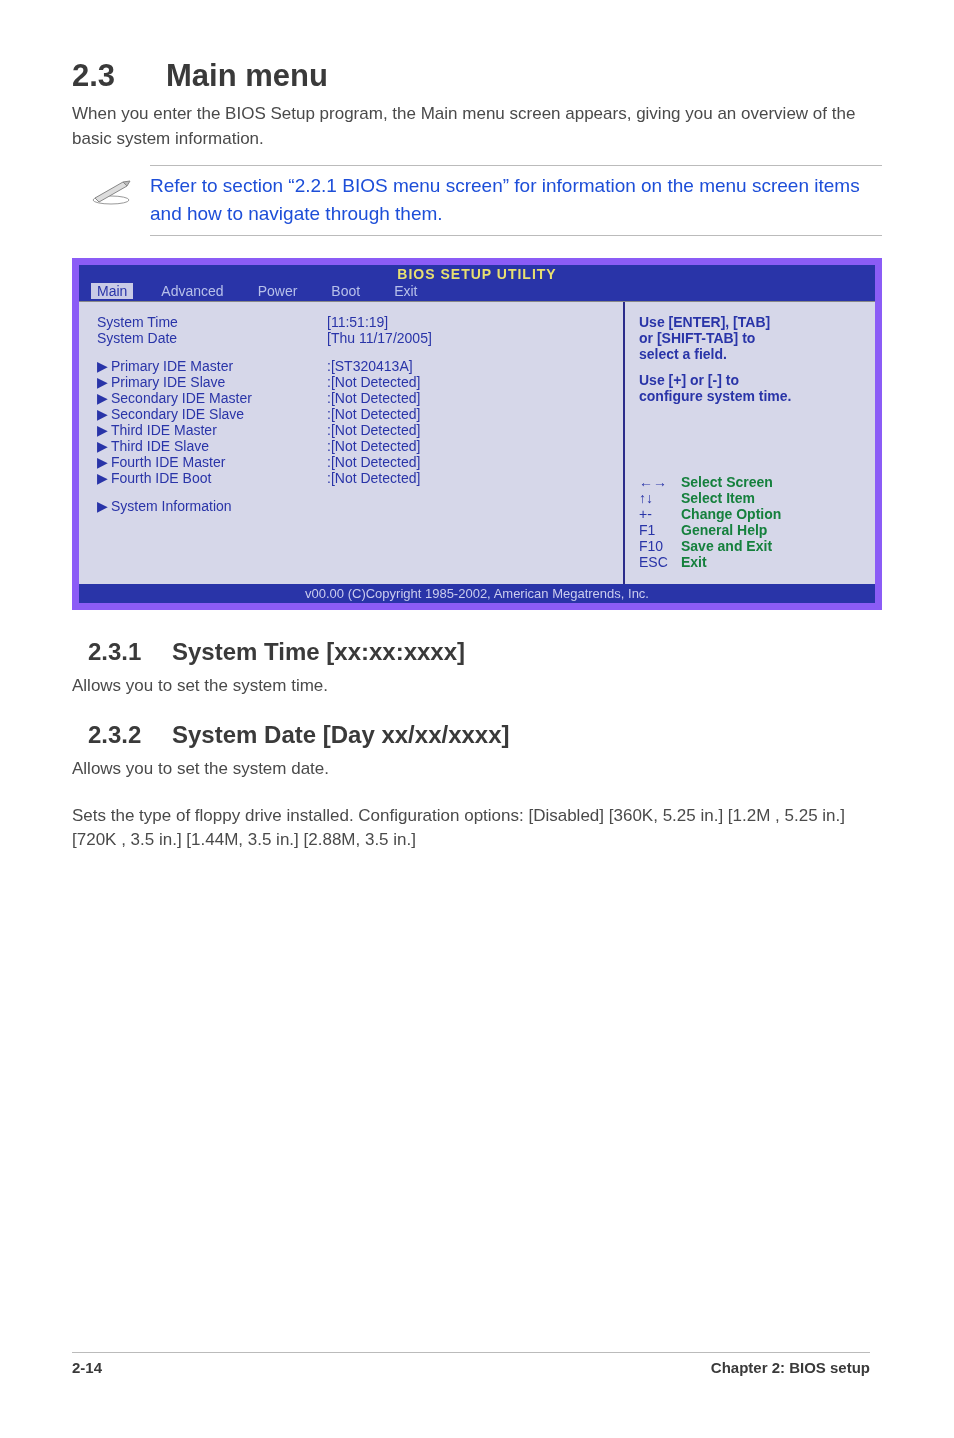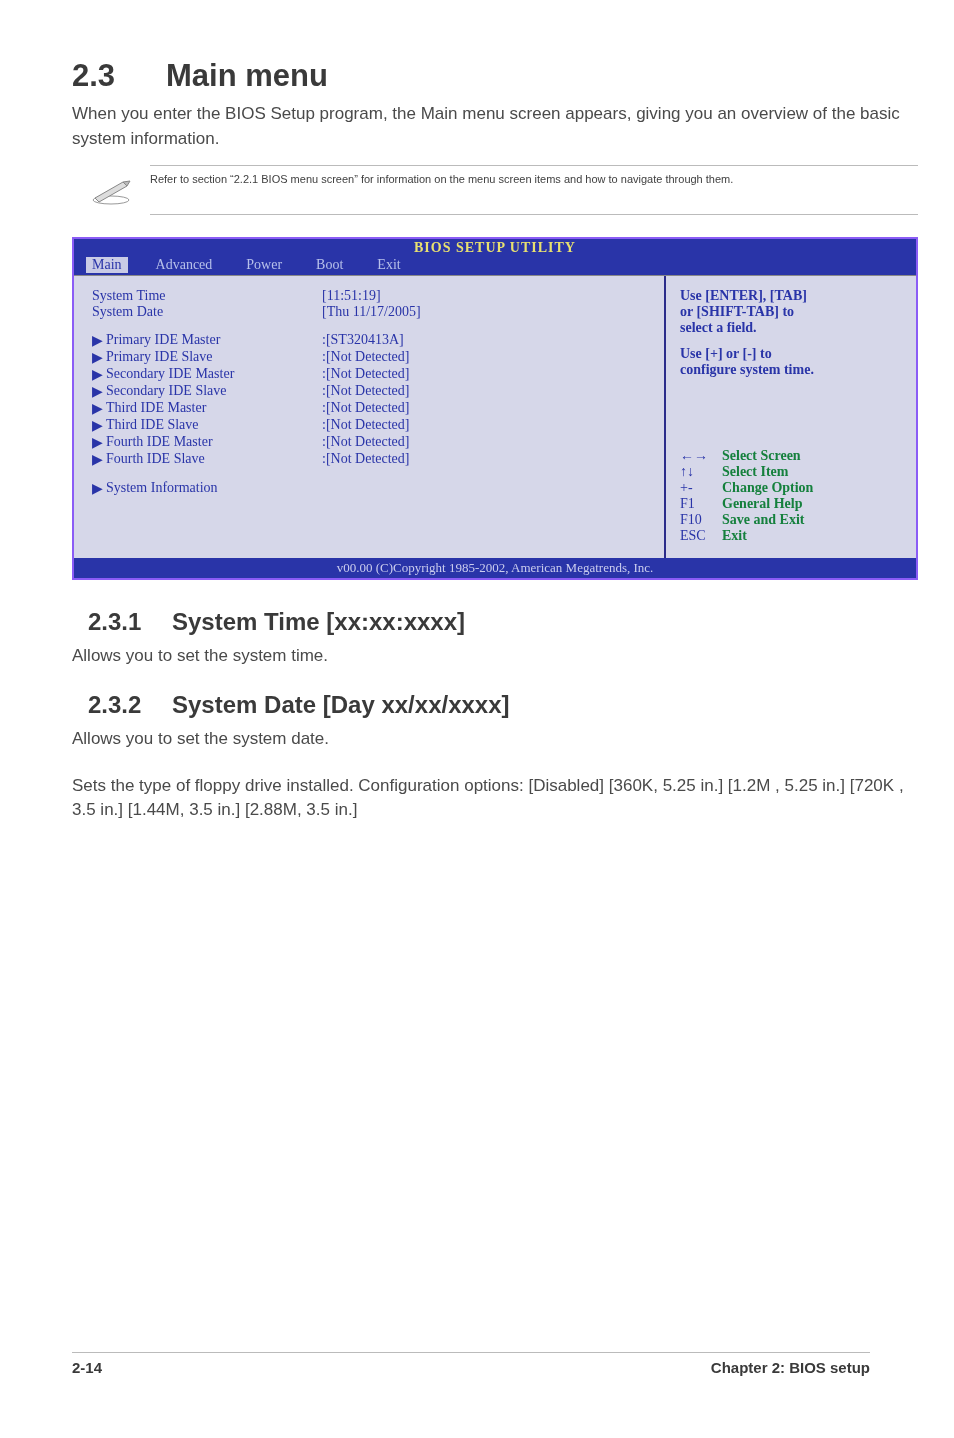--- a/index.html
+++ b/index.html
@@ -1,28 +1,28 @@
 <!DOCTYPE html>
 <html><head>
 <meta charset="utf-8">
 <style>
   * { box-sizing: border-box; margin: 0; padding: 0; }
   html, body { width: 954px; height: 1438px; background: #fff; font-family: Arial, Helvetica, sans-serif; color: #333; }
-  .page { padding: 58px 36px 0 72px; }
+  .page { padding: 58px 72px 0 72px; }
   h1.section-title { font-size: 31px; font-weight: bold; color: #3a3a3a; margin-bottom: 8px; }
   .section-number { display:inline-block; width: 94px; }
   p.body { font-size: 17px; line-height: 1.45; color: #4a4a4a; margin-bottom: 14px; }
   .rule { border: 0; border-top: 1px solid #bbb; margin: 8px 0 0 78px; }
   .note-row { display: flex; align-items: flex-start; margin: 6px 0 8px 0; }
   .note-icon { width: 78px; flex: 0 0 78px; display:flex; align-items:center; justify-content:center; padding-top:6px; }
-  .note-text { font-size: 11px; line-height: 1.45; color: #404040; flex:1; }
+  .note-text { font-size: 19px; line-height: 1.45; color: #1d4ed8; flex:1; }
   .rule2 { border: 0; border-top: 1px solid #bbb; margin: 8px 0 22px 78px; }
 
   
-  .bios { border: 2px solid #8b5cf6; margin: 0 0 28px 0; font-family: Liberation Serif, serif; font-size: 14px; }
+  .bios { border: 7px solid #8b5cf6; margin: 0 0 28px 0; font-family: Liberation Sans, sans-serif; font-size: 14px; }
   .bios-title { background: #2934a8; color: #e8e070; text-align: center; font-weight: bold; letter-spacing: 1px; padding: 1px 0; font-size: 14px; }
   .bios-tabs { background: #2934a8; display:flex; padding: 0 12px 2px 12px; gap: 22px; }
   .bios-tab { color: #b7c0ea; padding: 0 6px; }
   .bios-tab.active { background: #c9cbe6; color: #2934a8; padding: 0 6px; }
   .bios-body { display:flex; background: #d6d7e9; border-top: 1px solid #888; }
   .bios-left { flex: 1 1 auto; padding: 12px 10px 14px 18px; color: #2934a8; position: relative; }
   .bios-right { width: 252px; border-left: 2px solid #2b2b8a; background: #d6d7e9; padding: 12px 12px 14px 14px; color: #2934a8; display:flex; flex-direction: column; }
   .kv-row { display:flex; }
   .kv-row .k { width: 230px; }
   .kv-row .v { }
@@ -119,21 +119,21 @@
               <span class="k" style="width:216px">Third IDE Slave</span>
               <span class="v">:[Not Detected]</span>
             </div>
         <div class="kv-row">
               <span class="arrow">▶</span>
               <span class="k" style="width:216px">Fourth IDE Master</span>
               <span class="v">:[Not Detected]</span>
             </div>
         <div class="kv-row">
               <span class="arrow">▶</span>
-              <span class="k" style="width:216px">Fourth IDE Slave</span>
+              <span class="k" style="width:216px">Fourth IDE Boot</span>
               <span class="v">:[Not Detected]</span>
             </div>
         <div style="height:12px"></div>
         <div class="kv-row">
               <span class="arrow">▶</span>
               <span class="k" style="width:216px">System Information</span>
               <span class="v"></span>
             </div>
         <div style="height:18px"></div>
       </div>

